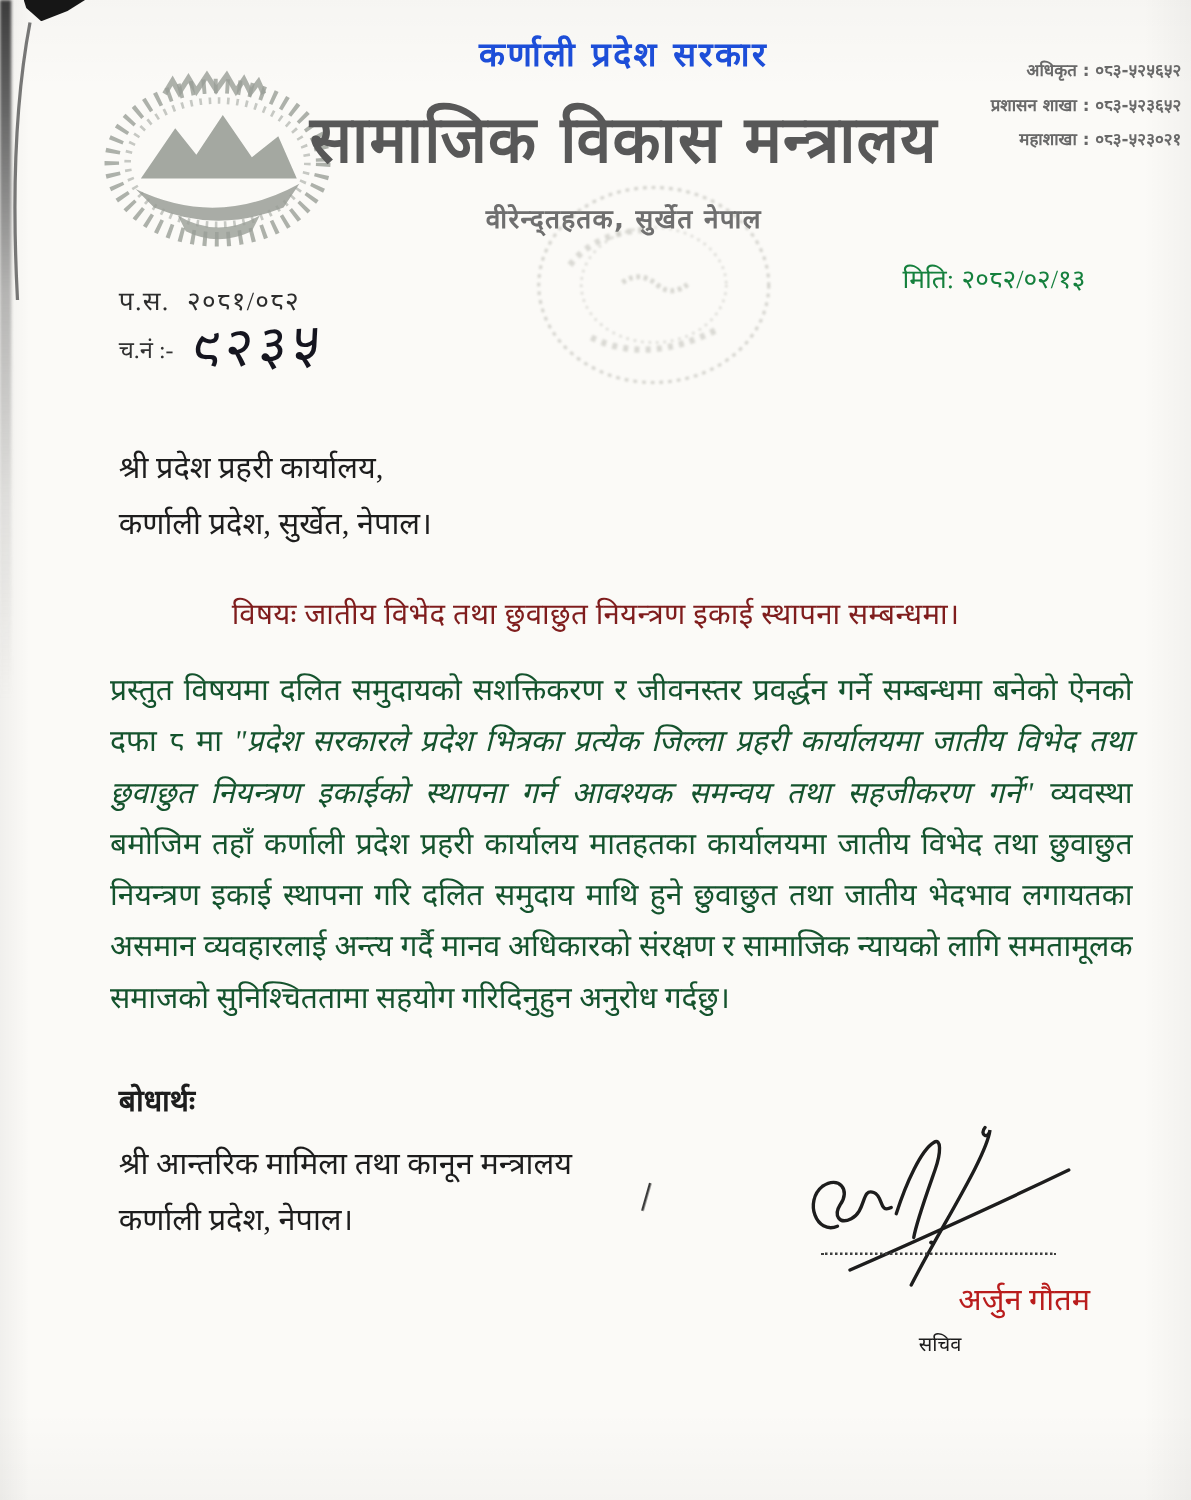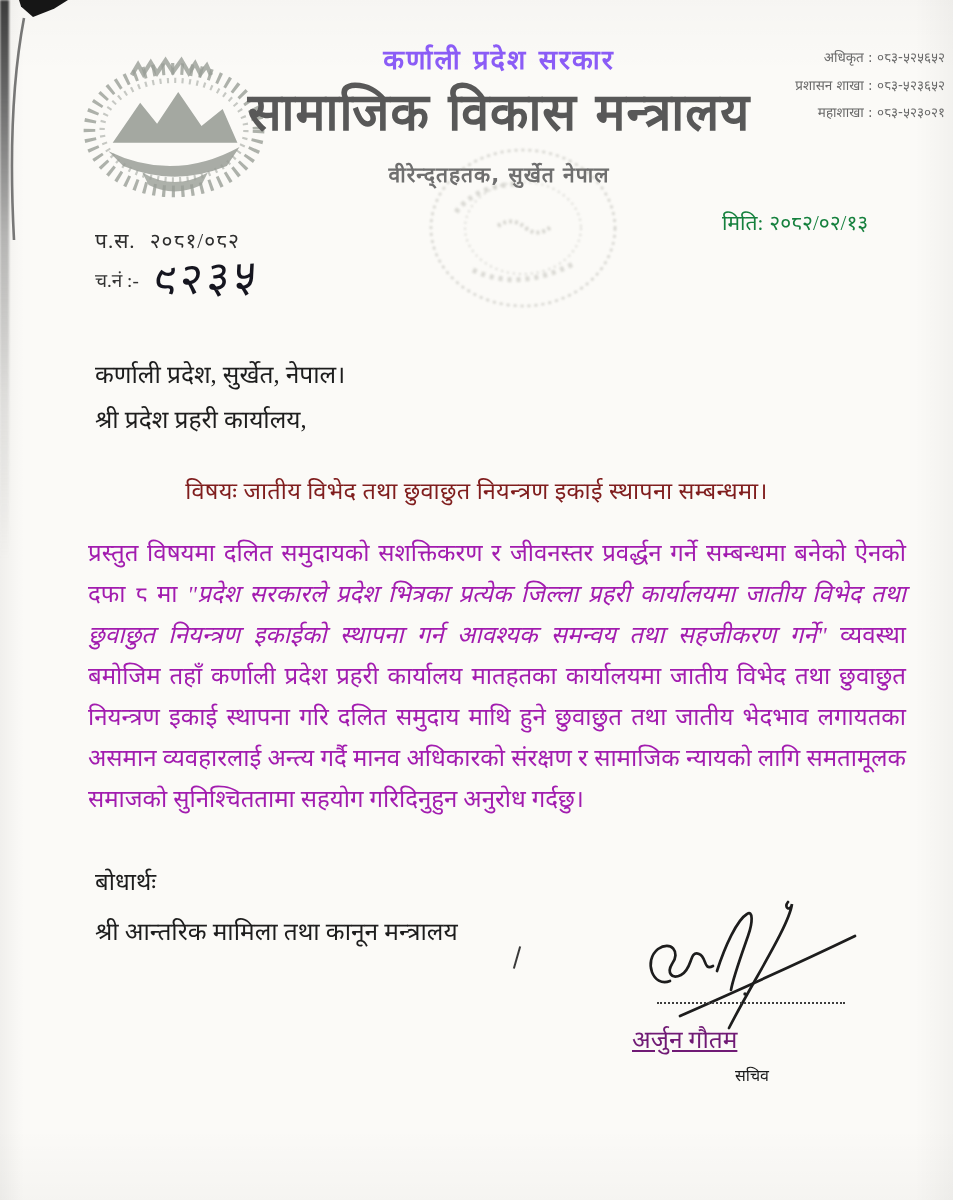--- a/index.html
+++ b/index.html
@@ -26,28 +26,28 @@
     filter:blur(1.1px);
   }
   .artifact-pen-tick{
     left:516px;top:946px;width:2px;height:23px;background:#3a3a3a;
     transform:rotate(16deg);filter:blur(.3px);
   }
 
   
   .emblem{left:68px;top:54px;width:212px;height:148px;opacity:.88;filter:blur(.6px);}
   .header-center{left:45px;right:0;text-align:center;font-family:"DejaVu Sans", sans-serif;}
-  .gov-line{top:40px;font-size:27px;font-weight:700;color:#8b5cf6;letter-spacing:2px;filter:blur(.4px);}
+  .gov-line{top:24px;font-size:27px;font-weight:700;color:#1d4ed8;letter-spacing:2px;filter:blur(.4px);}
   .ministry-line{top:76px;font-size:50px;font-weight:800;color:#585858;letter-spacing:1px;transform:scaleY(1.04);filter:blur(.5px);}
   .address-line{top:160px;font-size:21px;font-weight:700;color:#6f6f6f;letter-spacing:1px;filter:blur(.55px);}
 
   .contact-block{
     right:8px;top:44px;text-align:right;
     font-family:"DejaVu Sans", sans-serif;
-    font-size:13.5px;font-weight:400;color:#696969;line-height:2.05;
+    font-size:13.5px;font-weight:700;color:#696969;line-height:2.05;
     filter:blur(.45px);
   }
 
   .stamp{left:418px;top:142px;width:210px;height:172px;opacity:.55;filter:blur(.9px);}
 
   
   .ps-line{left:95px;top:226px;font-size:21px;color:#2d2d2d;letter-spacing:1px;}
   .ps-line .val{margin-left:14px;}
   .date-line{left:722px;top:208px;font-size:21px;color:#15803d;}
   .date-line .val{margin-left:6px;}
@@ -60,32 +60,32 @@
 
   
   .recipient{left:95px;top:352px;font-size:24.5px;line-height:45px;color:#1d1d1d;}
 
   
   .subject{left:0;right:0;top:474px;text-align:center;font-size:23.5px;color:#7f1d1d;letter-spacing:.3px;}
 
   
   .body-par{
     left:88px;top:533px;width:818px;
-    font-size:24px;line-height:41px;text-align:justify;color:#a21caf;
+    font-size:24px;line-height:41px;text-align:justify;color:#14532d;
   }
   .body-par .quote{font-style:italic;}
 
   
   .cc-block{left:95px;top:860px;font-size:24.5px;line-height:45px;color:#1d1d1d;}
-  .cc-heading{font-weight:400;font-size:24px;margin-bottom:4px;}
+  .cc-heading{font-weight:700;font-size:24px;margin-bottom:4px;}
 
   
   .sig-svg{left:625px;top:886px;width:270px;height:150px;}
   .sig-dotted{left:657px;top:1002px;width:188px;border-top:2.5px dotted #3d3d3d;height:0;}
-  .sig-name{left:632px;top:1022px;width:240px;text-align:left;font-size:24.5px;color:#701a75;text-decoration:underline;}
+  .sig-name{left:632px;top:1022px;width:240px;text-align:right;font-size:24.5px;color:#b91c1c;}
   .sig-title{left:632px;top:1064px;width:240px;text-align:center;font-size:16px;color:#1c1c1c;}
 </style>
 </head>
 <body>
 
 <div class="abs artifact-triangle"></div>
 <div class="abs artifact-left-strip"></div>
 <svg class="abs" style="left:4px;top:16px;filter:blur(.6px);" width="32" height="230">
   <path d="M20,2 C9,60 5,130 10,224" stroke="#4c4c4c" stroke-width="2.6" fill="none" opacity="0.75"></path>
 </svg>
@@ -126,31 +126,32 @@
   <span>प.स.</span><span class="val">२०८१/०८२</span>
 </div>
 <div class="abs date-line">
   <span>मिति:</span><span class="val">२०८२/०२/१३</span>
 </div>
 <div class="abs chn-line">
   <span>च.नं :-</span><span class="chn-hand">९२३५</span>
 </div>
 
 <div class="abs recipient">
+  <div>श्री प्रदेश प्रहरी कार्यालय,</div>
   <div>कर्णाली प्रदेश, सुर्खेत, नेपाल।</div>
-  <div>श्री प्रदेश प्रहरी कार्यालय,</div>
 </div>
 
 <div class="abs subject">विषयः जातीय विभेद तथा छुवाछुत नियन्त्रण इकाई स्थापना सम्बन्धमा।</div>
 
 <div class="abs body-par"><span>प्रस्तुत विषयमा दलित समुदायको सशक्तिकरण र जीवनस्तर प्रवर्द्धन गर्ने सम्बन्धमा बनेको ऐनको दफा ८ मा </span><span class="quote">"प्रदेश सरकारले प्रदेश भित्रका प्रत्येक जिल्ला प्रहरी कार्यालयमा जातीय विभेद तथा छुवाछुत नियन्त्रण इकाईको स्थापना गर्न आवश्यक समन्वय तथा सहजीकरण गर्ने"</span><span> व्यवस्था बमोजिम तहाँ कर्णाली प्रदेश प्रहरी कार्यालय मातहतका कार्यालयमा जातीय विभेद तथा छुवाछुत नियन्त्रण इकाई स्थापना गरि दलित समुदाय माथि हुने छुवाछुत तथा जातीय भेदभाव लगायतका असमान व्यवहारलाई अन्त्य गर्दै मानव अधिकारको संरक्षण र सामाजिक न्यायको लागि समतामूलक समाजको सुनिश्चिततामा सहयोग गरिदिनुहुन अनुरोध गर्दछु।</span></div>
 
 <div class="abs cc-block">
   <div class="cc-heading">बोधार्थः</div>
   <div>श्री आन्तरिक मामिला तथा कानून मन्त्रालय</div>
+  <div>कर्णाली प्रदेश, नेपाल।</div>
 </div>
 
 <svg class="abs sig-svg" viewBox="0 0 270 150">
   <g stroke="#1d1d1d" stroke-width="2.7" fill="none" stroke-linecap="round">
     <path d="M45,95 C28,102 18,75 33,63 C46,54 56,66 47,78 C42,86 46,94 56,89 C68,83 64,64 74,68 C82,71 78,85 88,80"></path>
     <path d="M92,85 C100,60 112,34 122,28 C128,24 128,36 123,50 C116,70 108,92 106,104"></path>
     <path d="M55,130 C105,108 180,74 230,50"></path>
     <path d="M163,16 C158,22 166,26 167,18 C164,40 128,95 104,142"></path>
     <circle cx="120" cy="108" r="1.7" fill="#1d1d1d" stroke="none"></circle>
   </g>

